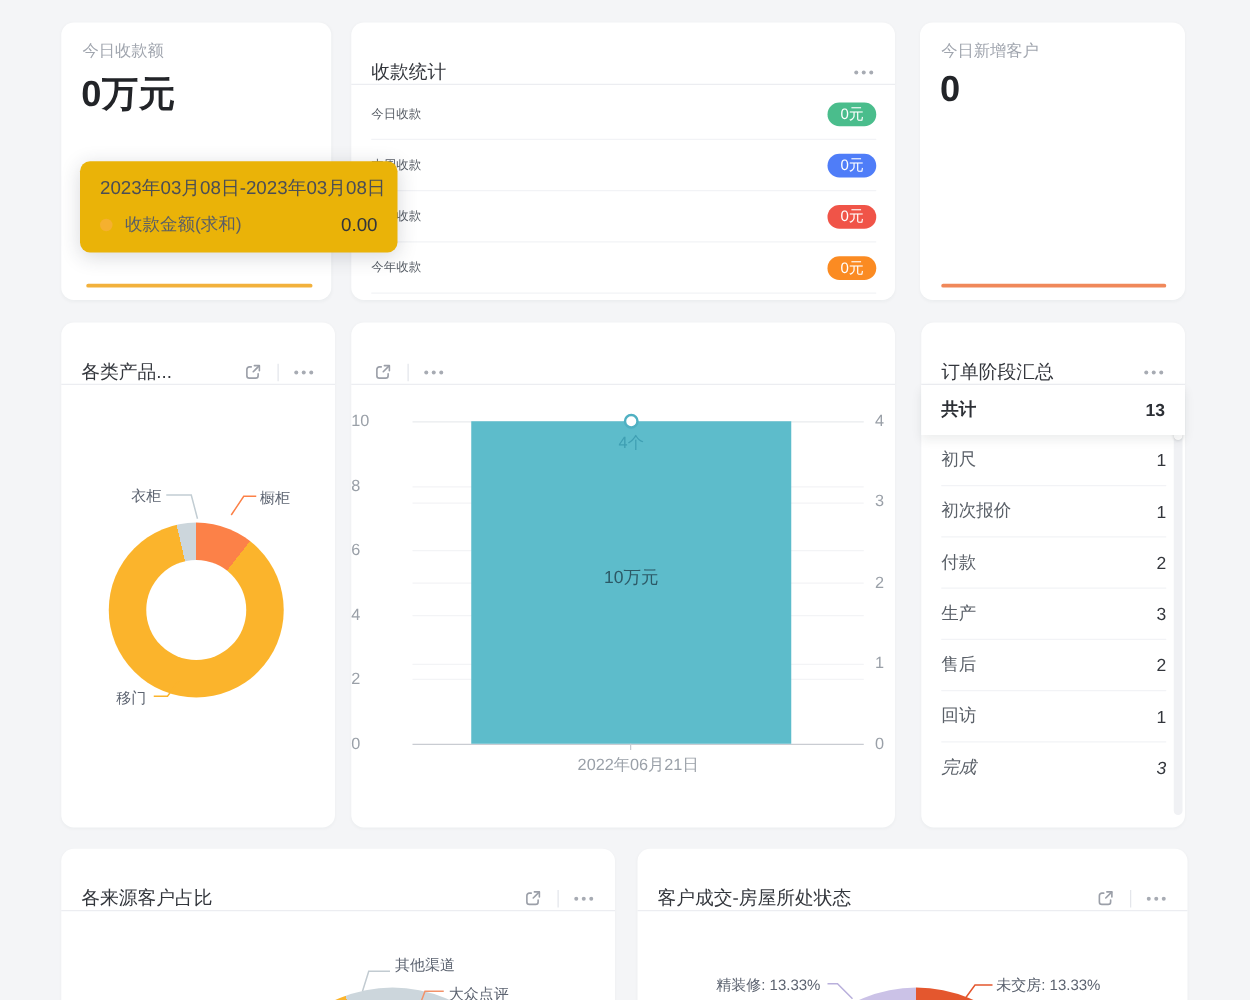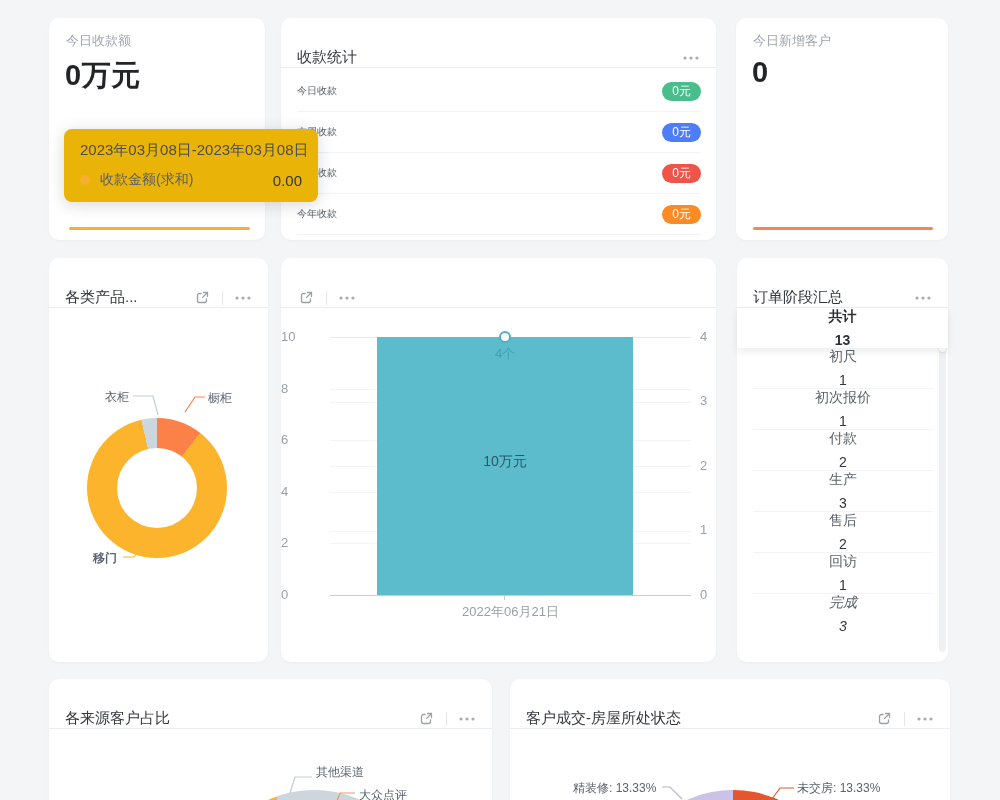--- a/index.html
+++ b/index.html
@@ -46,21 +46,21 @@
 
   
   .stat-list{padding:3px 0 0 0;}
   .stat-row{height:40px;display:flex;align-items:center;margin:0 15px 0 16px;border-bottom:1px solid #f2f3f6;}
   .stat-row:last-child{border-bottom:1px solid #f2f3f6;}
   .stat-label{flex:1;font-size:10px;color:#5a6068;}
   .badge{min-width:18px;font-size:12px;color:#fff;border-radius:10px;padding:3px 10px;line-height:13px;}
 
   
   .stage-list{position:relative;}
-  .stage-row{height:40px;display:flex;align-items:center;margin:0 15px 0 16px;border-bottom:1px solid #f2f3f6;font-size:14px;flex-direction:column;}
+  .stage-row{height:40px;display:flex;align-items:center;margin:0 15px 0 16px;border-bottom:1px solid #f2f3f6;font-size:14px;}
   .stage-row .stage-label{flex:1;color:#5a6068;}
   .stage-row .stage-value{color:#33363c;}
   .stage-row.total{margin:0;padding:0 16px;border-bottom:none;background:#fff;position:relative;z-index:2;
     box-shadow:0 4px 8px rgba(31,35,41,.08);}
   .stage-row.total .stage-label,.stage-row.total .stage-value{font-weight:700;color:#2d3036;}
   .stage-row:last-child{border-bottom:none;font-style:italic;}
   .scroll-track{position:absolute;right:2px;top:52px;bottom:10px;width:7px;background:#f0f1f4;border-radius:4px;}
   .scroll-thumb{position:absolute;left:0;top:0;width:7px;height:42px;background:#fff;border-radius:4px;box-shadow:0 0 3px rgba(0,0,0,.18);cursor:pointer;}
 
   
@@ -170,21 +170,21 @@
   <div class="donut">
     <div class="donut-hole"></div>
   </div>
   <svg class="leader" width="219" height="404">
     <path d="M84,138 L104,138 L109,157" fill="none" stroke="#c2cdd3" stroke-width="1.2"></path>
     <path d="M136,154 L146,139 L156,139" fill="none" stroke="#fc8148" stroke-width="1.2"></path>
     <path d="M94,287 L85,299 L74,299" fill="none" stroke="#fbb42c" stroke-width="1.2"></path>
   </svg>
   <span class="pie-label" style="left:56px;top:131px;">衣柜</span>
   <span class="pie-label" style="left:159px;top:132px;">橱柜</span>
-  <span class="pie-label" style="left:44px;top:292px;font-weight:bold;">移门</span>
+  <span class="pie-label" style="left:44px;top:292px;">移门</span>
 </div>
 
 <div class="card" id="card5">
   <div class="card-header">
     <div class="hicons">
       <span class="icon-btn">
         <svg width="16" height="16" viewBox="0 0 16 16" fill="none" stroke="#9b9fa8" stroke-width="1.3" stroke-linecap="round" stroke-linejoin="round">
           <path d="M7 3.5H5.5a2 2 0 0 0-2 2v5a2 2 0 0 0 2 2h5a2 2 0 0 0 2-2V9"></path>
           <path d="M9.5 2.5h4v4"></path>
             <path d="M13.3 2.7L8.6 7.4"></path>

